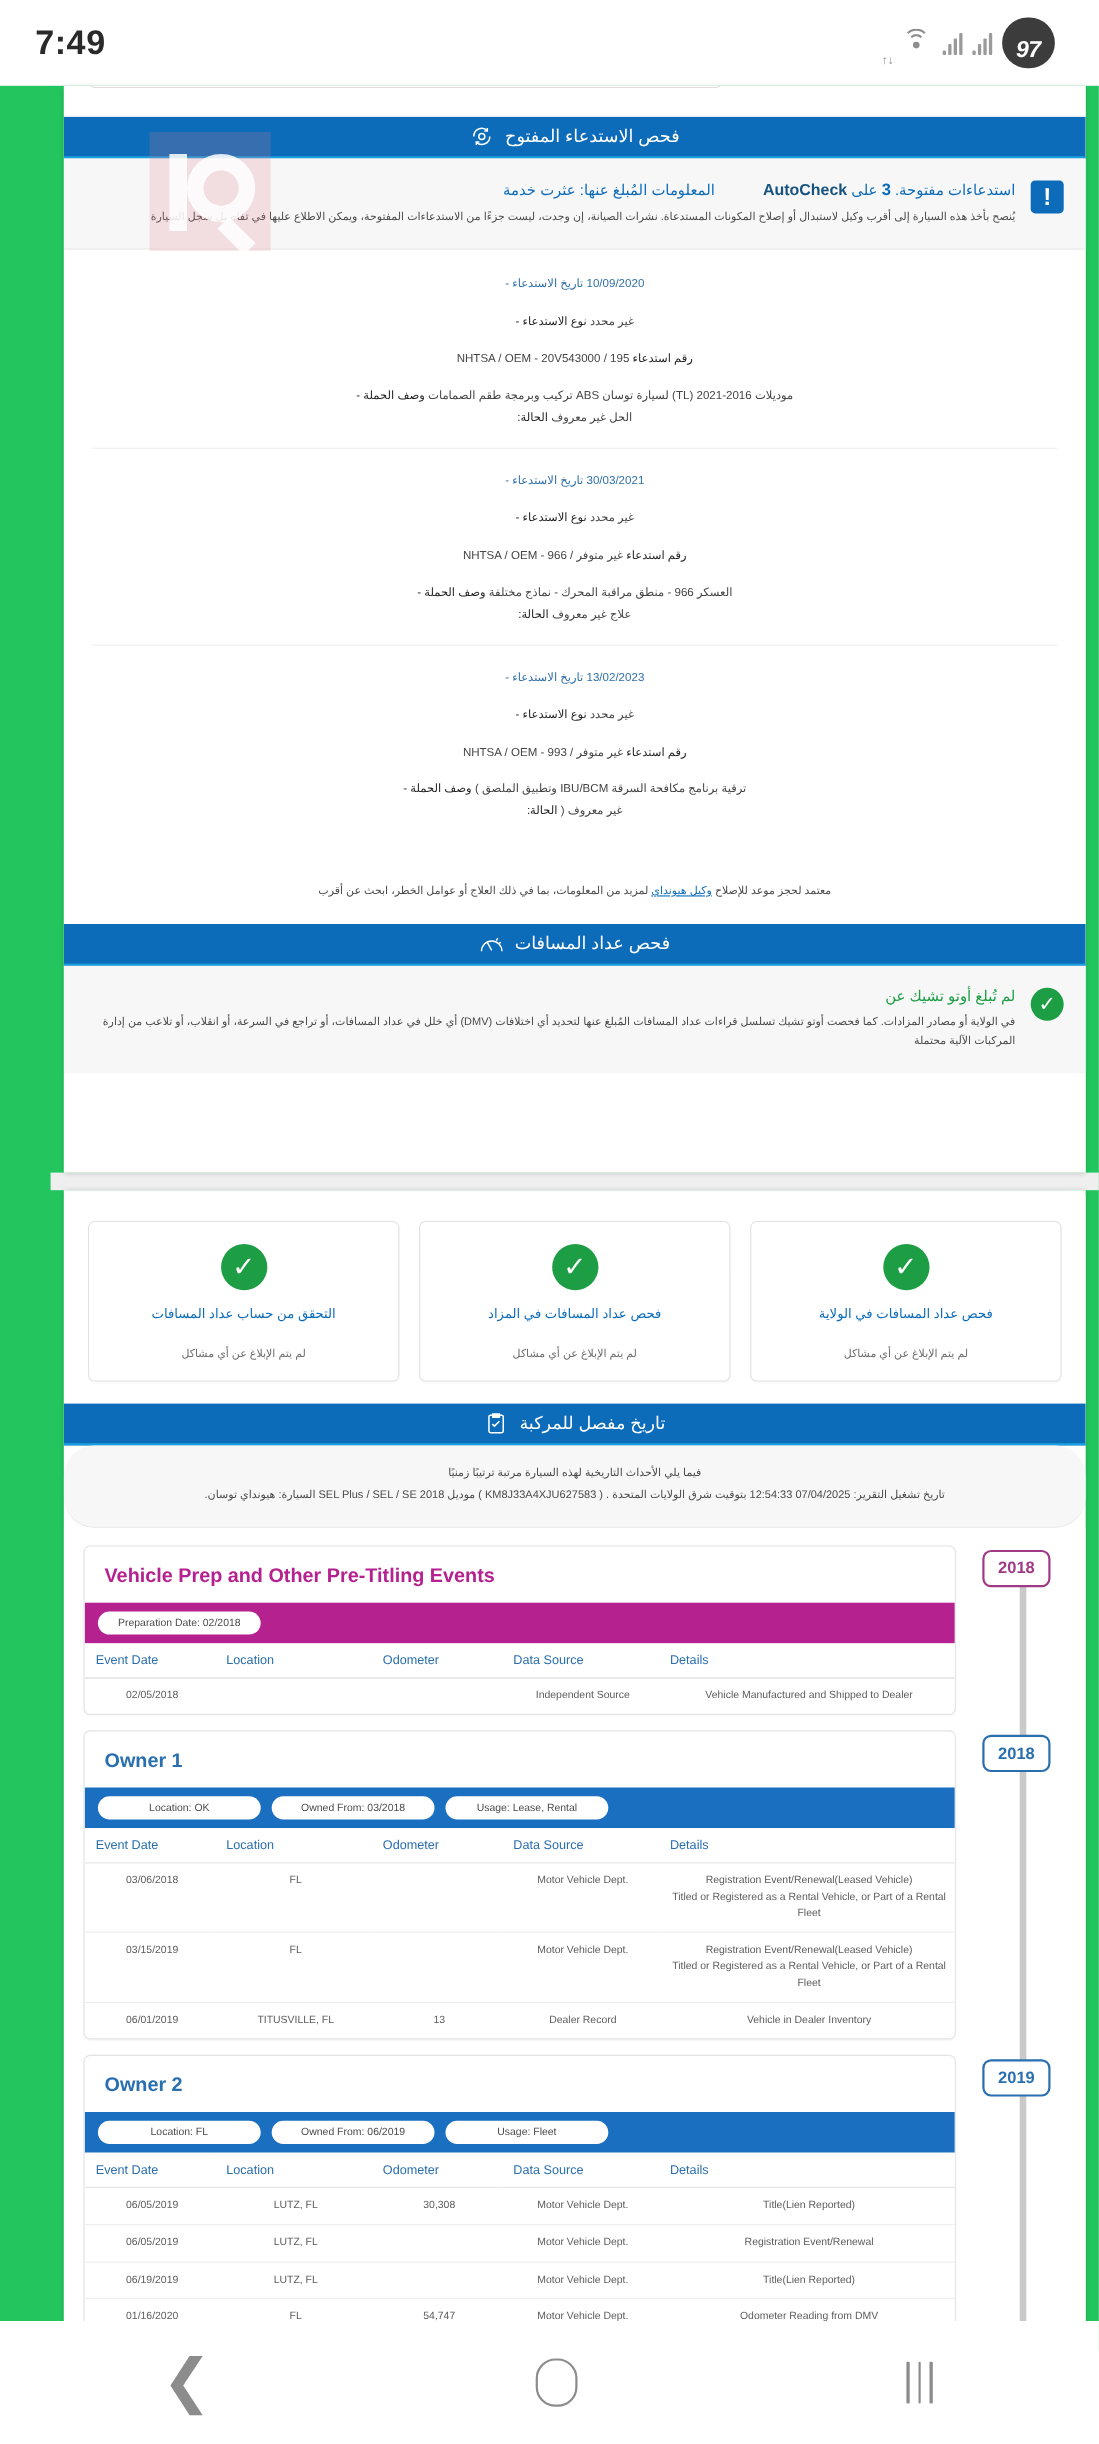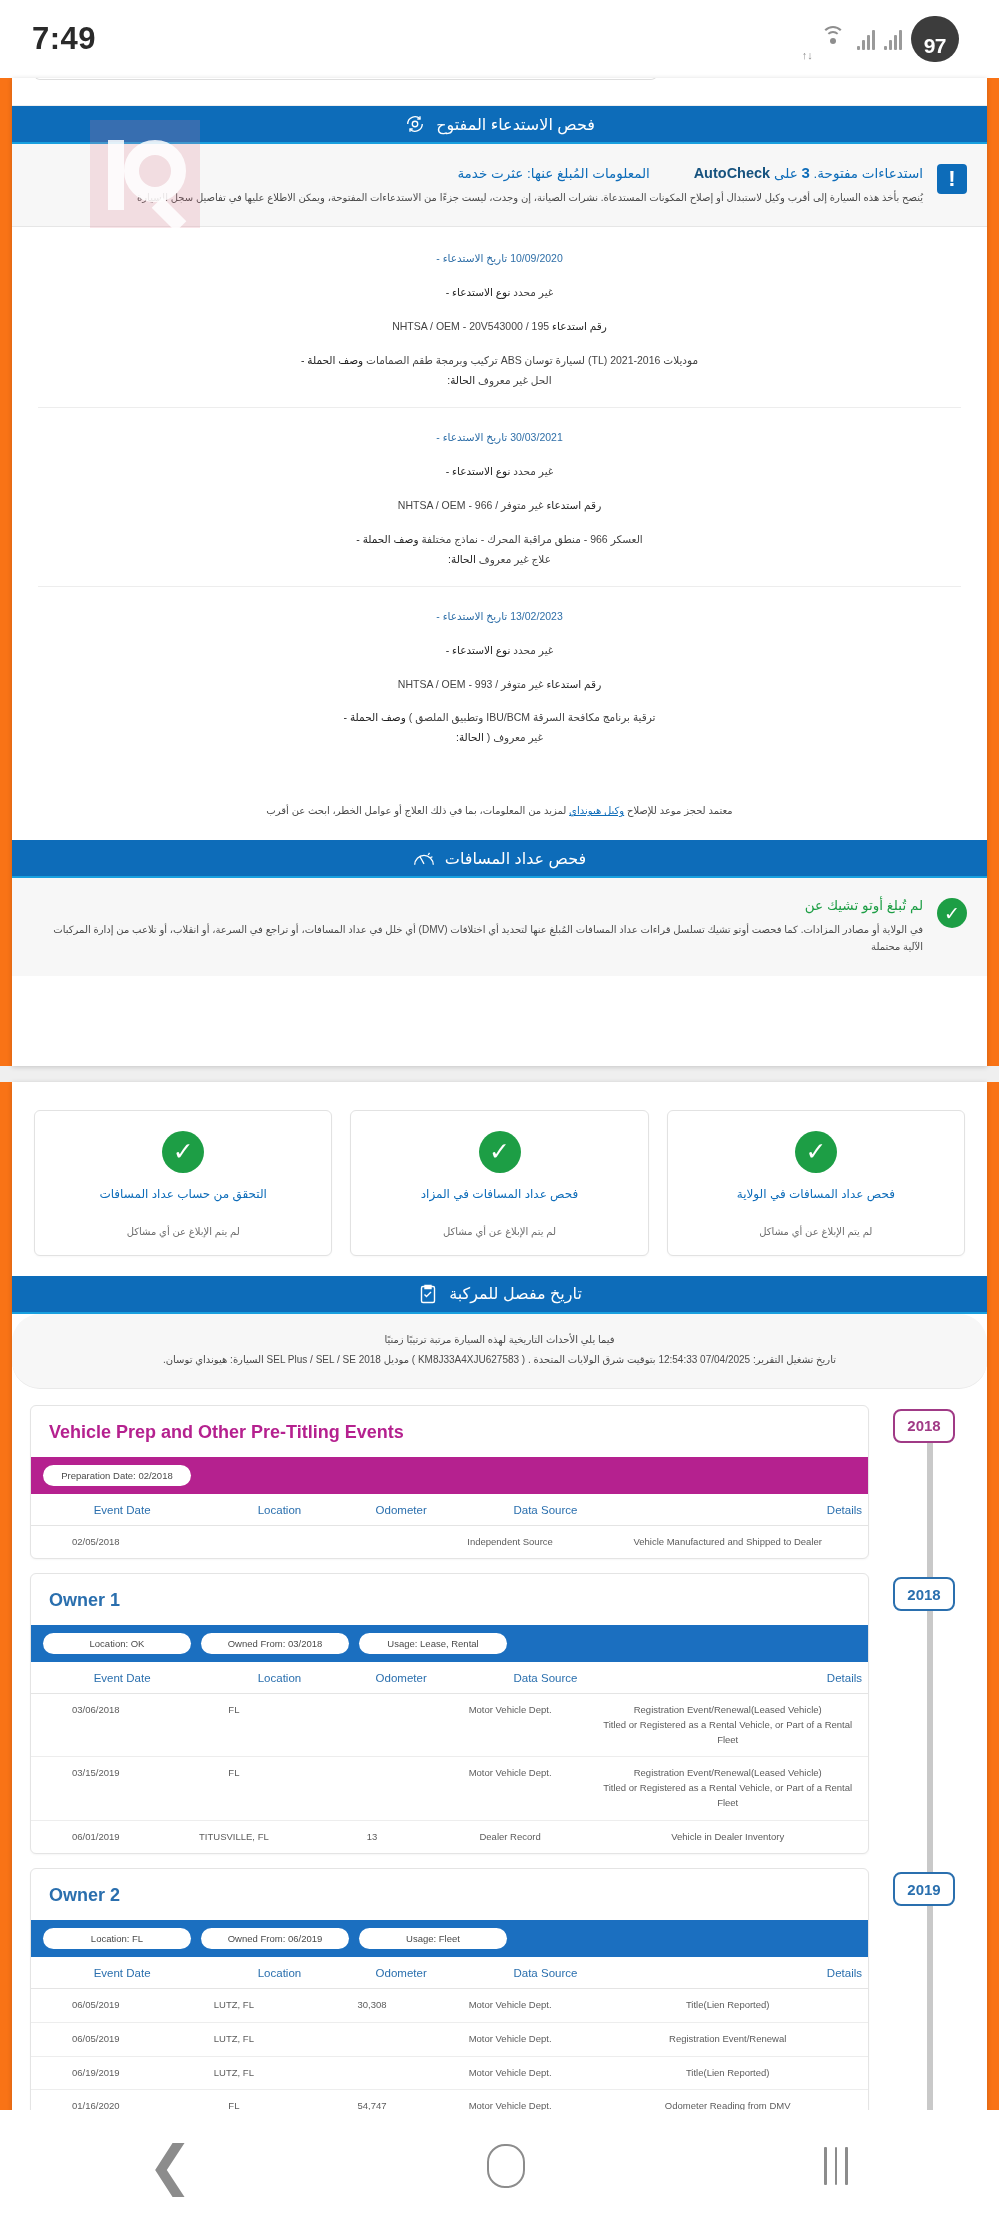--- a/index.html
+++ b/index.html
@@ -23,20 +23,21 @@
   .status-left { display: flex; align-items: center; gap: 9px; }
   .battery-pill {
     background: #3c3c3c;
     color: #ffffff;
     border-radius: 999px;
     font-size: 21px;
     font-weight: bold;
     padding: 19px 13px 6px;
     letter-spacing: -0.5px;
     line-height: 1;
+    font-style: italic;
   }
   .sig { display: inline-flex; align-items: flex-end; gap: 2px; height: 22px; }
   .sig i { display: block; width: 3px; background: #9a9a9a; border-radius: 1px; }
   .sig i:nth-child(1) { height: 20px; }
   .sig i:nth-child(2) { height: 15px; }
   .sig i:nth-child(3) { height: 10px; }
   .sig i:nth-child(4) { height: 4px; }
   .wifi-icon { position: relative; width: 30px; height: 26px; }
   .wifi-icon span { position: absolute; border: 2.6px solid #8e8e8e; border-bottom-color: transparent;
      border-left-color: transparent; border-right-color: transparent; border-radius: 50%; left: 50%; transform: translateX(-50%) ; }
@@ -45,21 +46,21 @@
   .wifi-icon .dot { width: 6px; height: 6px; background: #8e8e8e; border-radius: 50%; border: 0; top: 12px; }
   .wifi-arrows { font-size: 11px; color: #8e8e8e; margin-right: -4px; align-self: flex-end; padding-bottom: 1px; }
   .clock {
     font-size: 31px;
     color: #2a2a2a;
     font-weight: 700;
     letter-spacing: 0.5px;
   }
 
   
-  .screen-body { background: #f97316; }
+  .screen-body { background: #22c55e; padding-left: 46px; }
 
   .card-sheet {
     background: #ffffff;
     margin: 0 12px;
     box-shadow: 0 1px 5px rgba(0,0,0,.18);
     position: relative;
     overflow: hidden;
   }
   .sheet-gap { height: 16px; background: #efefef; }
 
@@ -257,21 +258,21 @@
     padding: 5px 16px;
     font-size: 9.5px;
     color: #4a4a4a;
     min-width: 148px;
     text-align: center;
     white-space: nowrap;
   }
 
   table.ev { width: 100%; border-collapse: collapse; direction: ltr; }
   table.ev th {
-    text-align: right;
+    text-align: left;
     font-size: 11.5px;
     color: #2a6fae;
     font-weight: normal;
     padding: 10px 6px 9px 10px;
     border-bottom: 1px solid #e4e4e4;
     background: #fff;
   }
   table.ev td {
     font-size: 9.5px;
     color: #5c5c5c;

